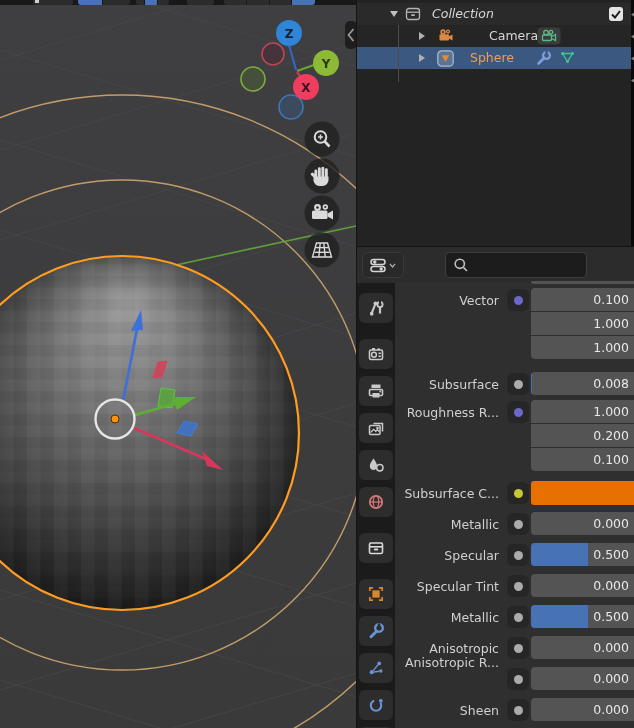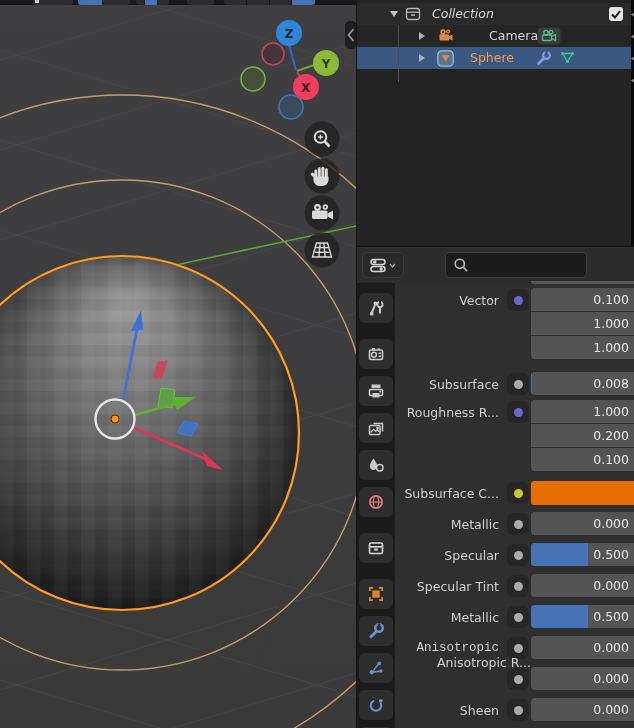--- a/index.html
+++ b/index.html
@@ -474,28 +474,28 @@
             <span class="val">0.000</span>
           </div>
           <div class="prow-label" style="top: 359px;">Metallic</div>
           <div class="ptoggle" style="top: 359px;">
             <div class="dot" style="background: rgb(171, 171, 171);"></div>
           </div>
           <div class="pfield ra" style="top: 358px;">
             <div class="fill" style="width: 57px;"></div>
             <span class="val">0.500</span>
           </div>
-          <div class="prow-label" style="top: 390px; font-family: Liberation Mono, monospace;">Anisotropic</div>
+          <div class="prow-label" style="top: 390px;">Anisotropic</div>
           <div class="ptoggle" style="top: 390px;">
             <div class="dot" style="background: rgb(171, 171, 171);"></div>
           </div>
           <div class="pfield ra" style="top: 389px;">
             <span class="val">0.000</span>
           </div>
-          <div class="prow-label" style="top: 404px; margin-left: 32px;">Anisotropic R...</div>
+          <div class="prow-label" style="top: 404px;">Anisotropic R...</div>
           <div class="ptoggle" style="top: 421px;">
             <div class="dot" style="background: rgb(171, 171, 171);"></div>
           </div>
           <div class="pfield ra" style="top: 420px;">
             <span class="val">0.000</span>
           </div>
           <div class="prow-label" style="top: 452px;">Sheen</div>
           <div class="ptoggle" style="top: 452px;">
             <div class="dot" style="background: rgb(171, 171, 171);"></div>
           </div>

